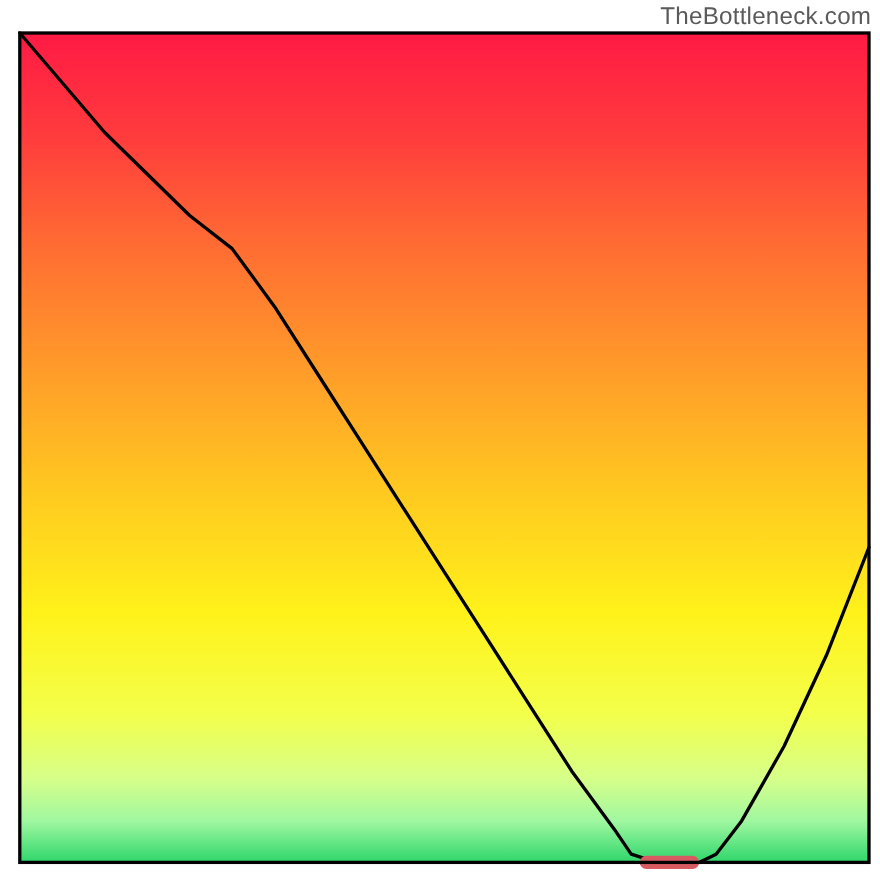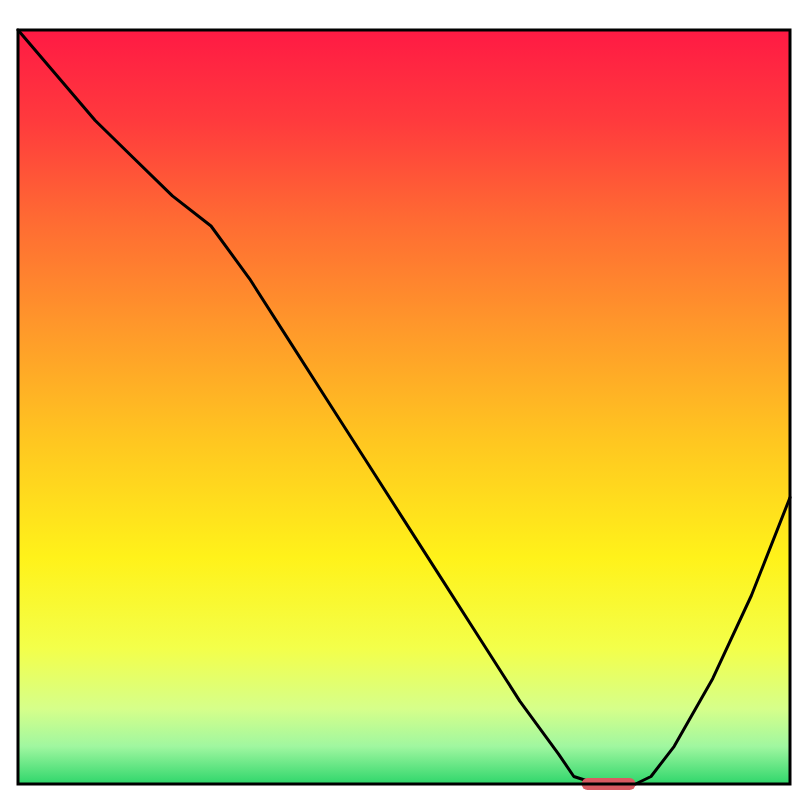--- a/index.html
+++ b/index.html
@@ -26,20 +26,21 @@
     font-size: 22px;
     font-weight: 500;
     color: #5a5a5a;
     letter-spacing: 0.2px;
   }
 </style>
 </head>
 <body>
 
 <div class="chart-container">
+  <div class="watermark">TheBottleneck.com</div>
   <svg id="chart-svg" width="800" height="800" viewBox="0 0 800 800">
     <defs>
       <linearGradient id="bg-grad" x1="0" y1="0" x2="0" y2="1">
           <stop offset="0%" stop-color="#ff1a44"></stop>
           <stop offset="12%" stop-color="#ff3a3d"></stop>
           <stop offset="25%" stop-color="#ff6a33"></stop>
           <stop offset="40%" stop-color="#ff9a2a"></stop>
           <stop offset="55.00000000000001%" stop-color="#ffc820"></stop>
           <stop offset="70%" stop-color="#fff21a"></stop>
           <stop offset="82%" stop-color="#f3ff4a"></stop>

